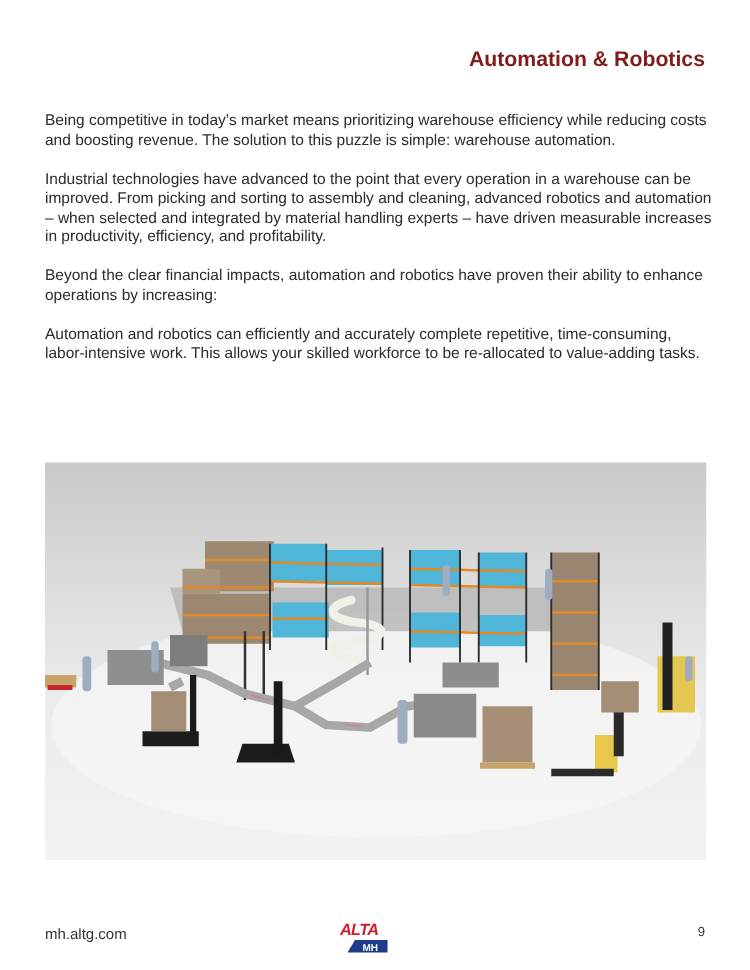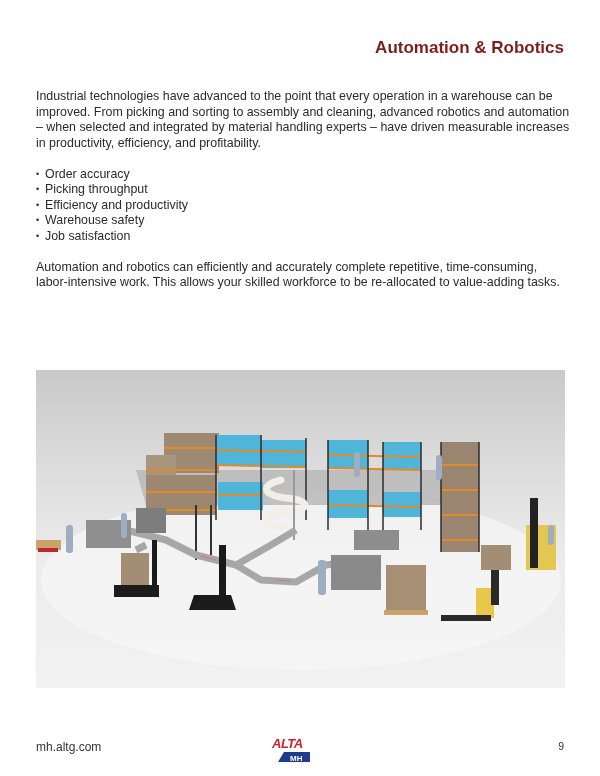--- a/index.html
+++ b/index.html
@@ -16,28 +16,23 @@
     .footer-url { position: absolute; left: 36px; top: 740px; font-size: 12px; color: #333; }
     .page-num { position: absolute; right: 36px; top: 740px; font-size: 10.5px; color: #333; }
     .logo { position: absolute; left: 270px; top: 736px; width: 42px; height: 28px; }
   </style>
 </head>
 <body>
 
 <div class="title">Automation &amp; Robotics</div>
 
 <div class="body-text">
+  <p>Being competitive in today’s market means prioritizing warehouse efficiency while reducing costs and boosting revenue. The solution to this puzzle is simple: warehouse automation.</p>
   <p>Industrial technologies have advanced to the point that every operation in a warehouse can be improved. From picking and sorting to assembly and cleaning, advanced robotics and automation – when selected and integrated by material handling experts – have driven measurable increases in productivity, efficiency, and profitability.</p>
-  <ul>
-    <li>Order accuracy</li>
-    <li>Picking throughput</li>
-    <li>Efficiency and productivity</li>
-    <li>Warehouse safety</li>
-    <li>Job satisfaction</li>
-  </ul>
+  <p>Beyond the clear financial impacts, automation and robotics have proven their ability to enhance operations by increasing:</p>
   <p>Automation and robotics can efficiently and accurately complete repetitive, time-consuming, labor-intensive work. This allows your skilled workforce to be re-allocated to value-adding tasks.</p>
 </div>
 
 <div class="hero" title="3D rendering of an automated warehouse with mezzanine racking, spiral conveyor, conveyor lines, pallet wrappers, workstations, workers and autonomous forklifts">
   <svg width="529" height="318" viewBox="0 0 529 318">
 
     <ellipse cx="265" cy="210" rx="260" ry="90" fill="#f7f7f7" opacity="0.7"></ellipse>
 
     <polygon points="100,100 420,100 440,135 110,135" fill="#b9b9b9" opacity="0.85"></polygon>
 

